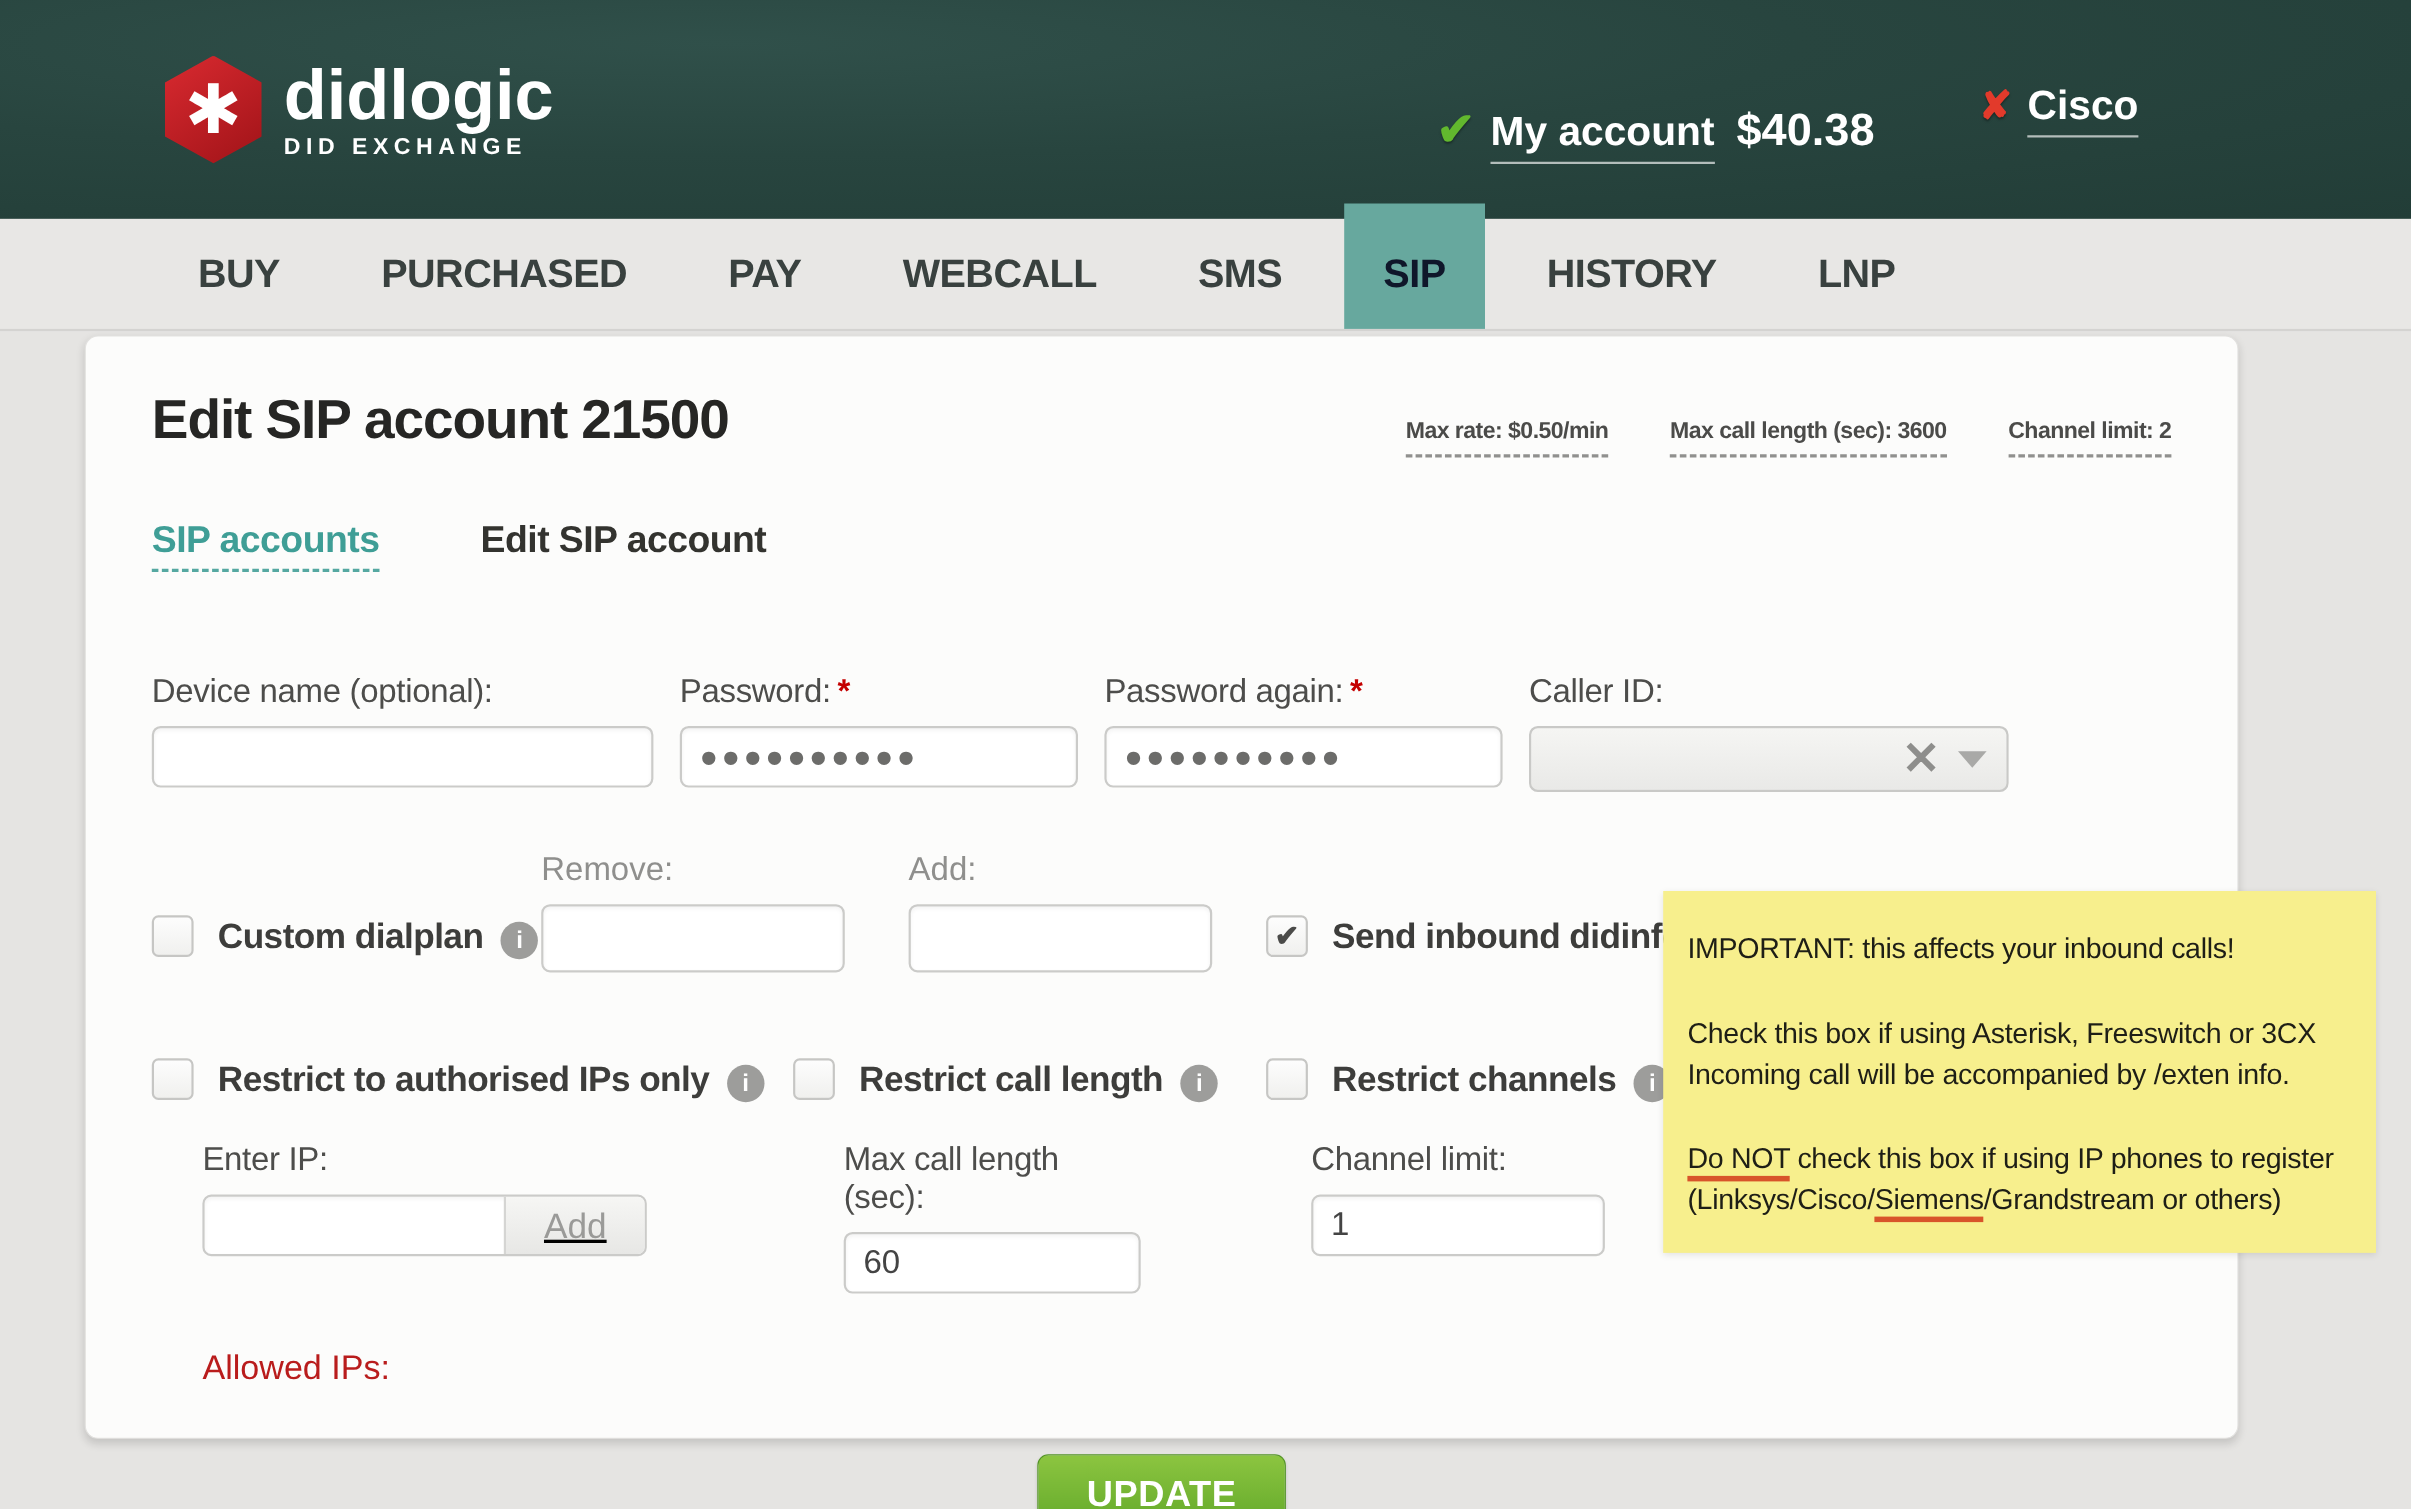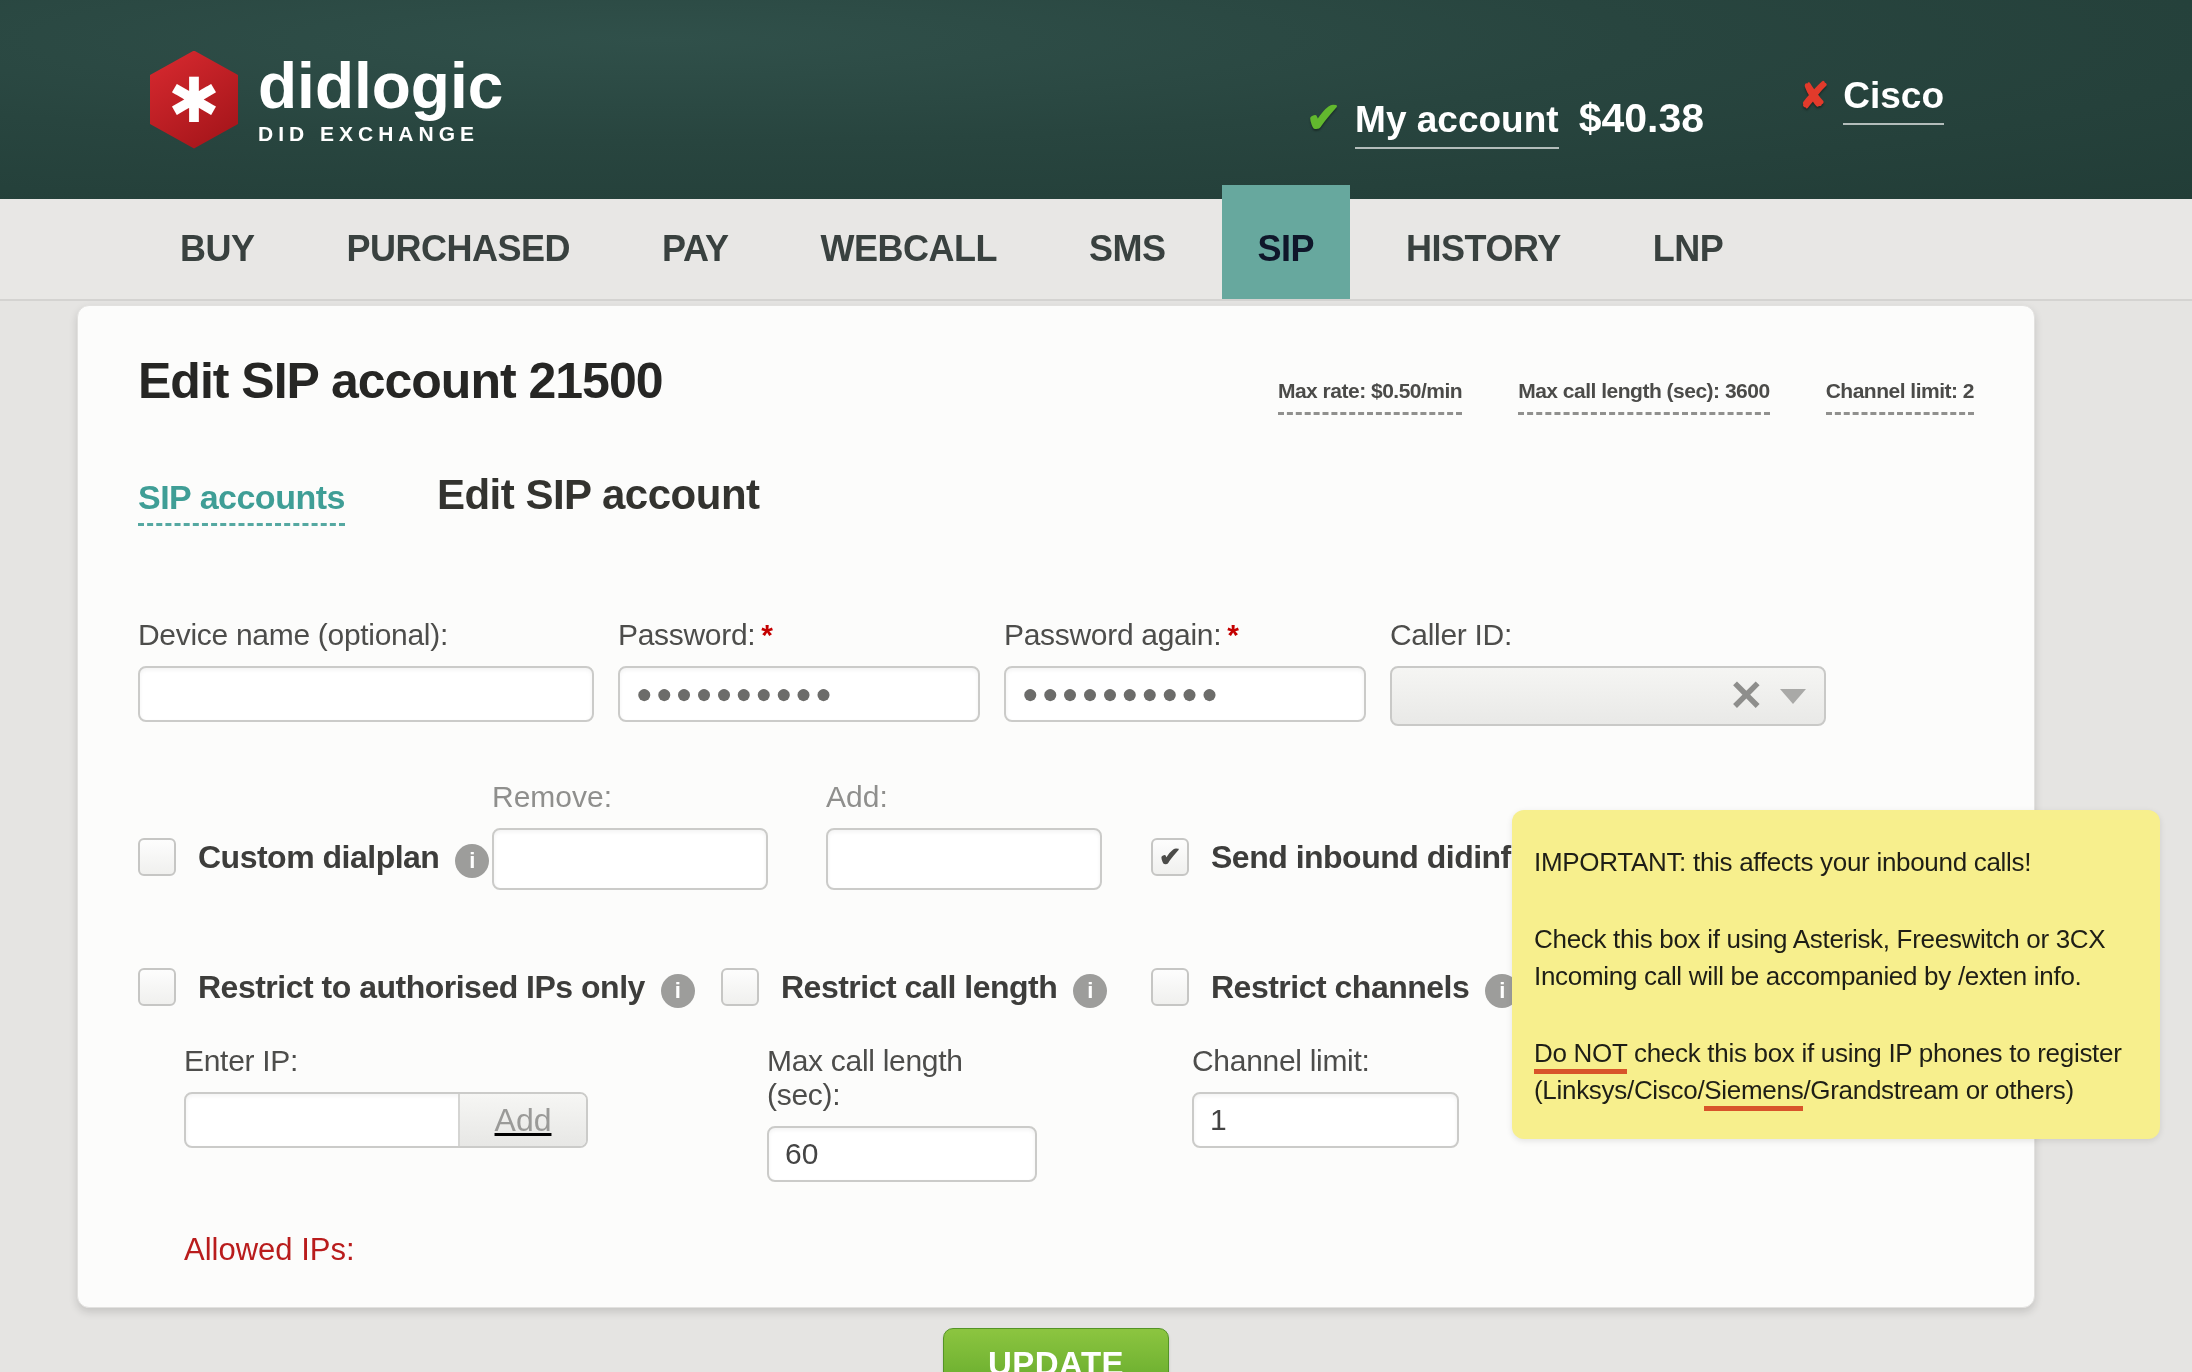--- a/index.html
+++ b/index.html
@@ -39,21 +39,21 @@
     border:1px solid #e2e1df;border-radius:12px;box-shadow:0 4px 8px rgba(0,0,0,.14);
     box-sizing:border-box;padding:46px 60px 0 60px;}
   .title-row{display:flex;justify-content:space-between;align-items:baseline;}
   .page-title{font-size:50px;font-weight:bold;color:#262624;margin:0;letter-spacing:-1px;}
   .meta{display:flex;gap:56px;}
   .meta span{font-size:21px;font-weight:bold;color:#4b4b49;border-bottom:3px dashed #90908e;
     padding-bottom:9px;letter-spacing:-0.5px;cursor:pointer;}
   .tabs-row{margin-top:56px;display:flex;align-items:baseline;}
   .tab-link{font-size:34px;font-weight:bold;color:#3f9e96;border-bottom:3px dashed #55a8a1;
     padding-bottom:6px;letter-spacing:-0.5px;cursor:pointer;}
-  .tab-current{font-size:42px;font-weight:bold;color:#33332f;margin-left:92px;letter-spacing:-0.5px;}
+  .tab-current{font-size:34px;font-weight:bold;color:#33332f;margin-left:92px;letter-spacing:-0.5px;}
 
   
   .frow1{margin-top:92px;display:flex;}
   .fcol{display:flex;flex-direction:column;}
   .flabel{font-size:30px;color:#4d4d4b;margin-bottom:14px;letter-spacing:-0.3px;}
   .req{color:#c40000;font-weight:bold;margin-left:6px;}
   .tinput{height:52px;border:2px solid #cbcbc9;border-radius:8px;background:#fff;
     box-shadow:inset 0 2px 4px rgba(0,0,0,.05);font-size:30px;padding:0 16px;color:#444;
     font-family:"Liberation Sans",sans-serif;outline:none;}
   .pw{font-size:28px;letter-spacing:3px;color:#6c6c6a;}
@@ -102,21 +102,21 @@
   .allowed{margin-top:50px;margin-left:46px;font-size:31px;color:#b91c1c;}
 
   .update-row{margin-top:60px;text-align:center;}
   .update-btn{display:inline-block;background:linear-gradient(#8cc540,#60a729);
     border:1px solid #549427;border-radius:10px;color:#fff;font-size:33px;font-weight:bold;
     padding:16px 44px;letter-spacing:0.5px;box-shadow:0 2px 3px rgba(0,0,0,.15);cursor:pointer;
     font-family:"Liberation Sans",sans-serif;}
 
   
   .tooltip{position:absolute;left:1512px;top:810px;width:648px;box-sizing:border-box;
-    background:#f7ef8d;border-radius:12px;padding:34px 36px 30px 22px;z-index:6;
+    background:#f7ef8d;border-radius:0;padding:34px 36px 30px 22px;z-index:6;
     box-shadow:0 2px 6px rgba(0,0,0,.10);}
   .tooltip p{margin:0;font-size:26px;line-height:1.42;color:#1e1e16;letter-spacing:-0.3px;}
   .tooltip p + p{margin-top:40px;}
   .red-underline{border-bottom:5px solid #d8542a;padding-bottom:1px;}
 </style>
 </head>
 <body>
 
 <div id="app">
 

